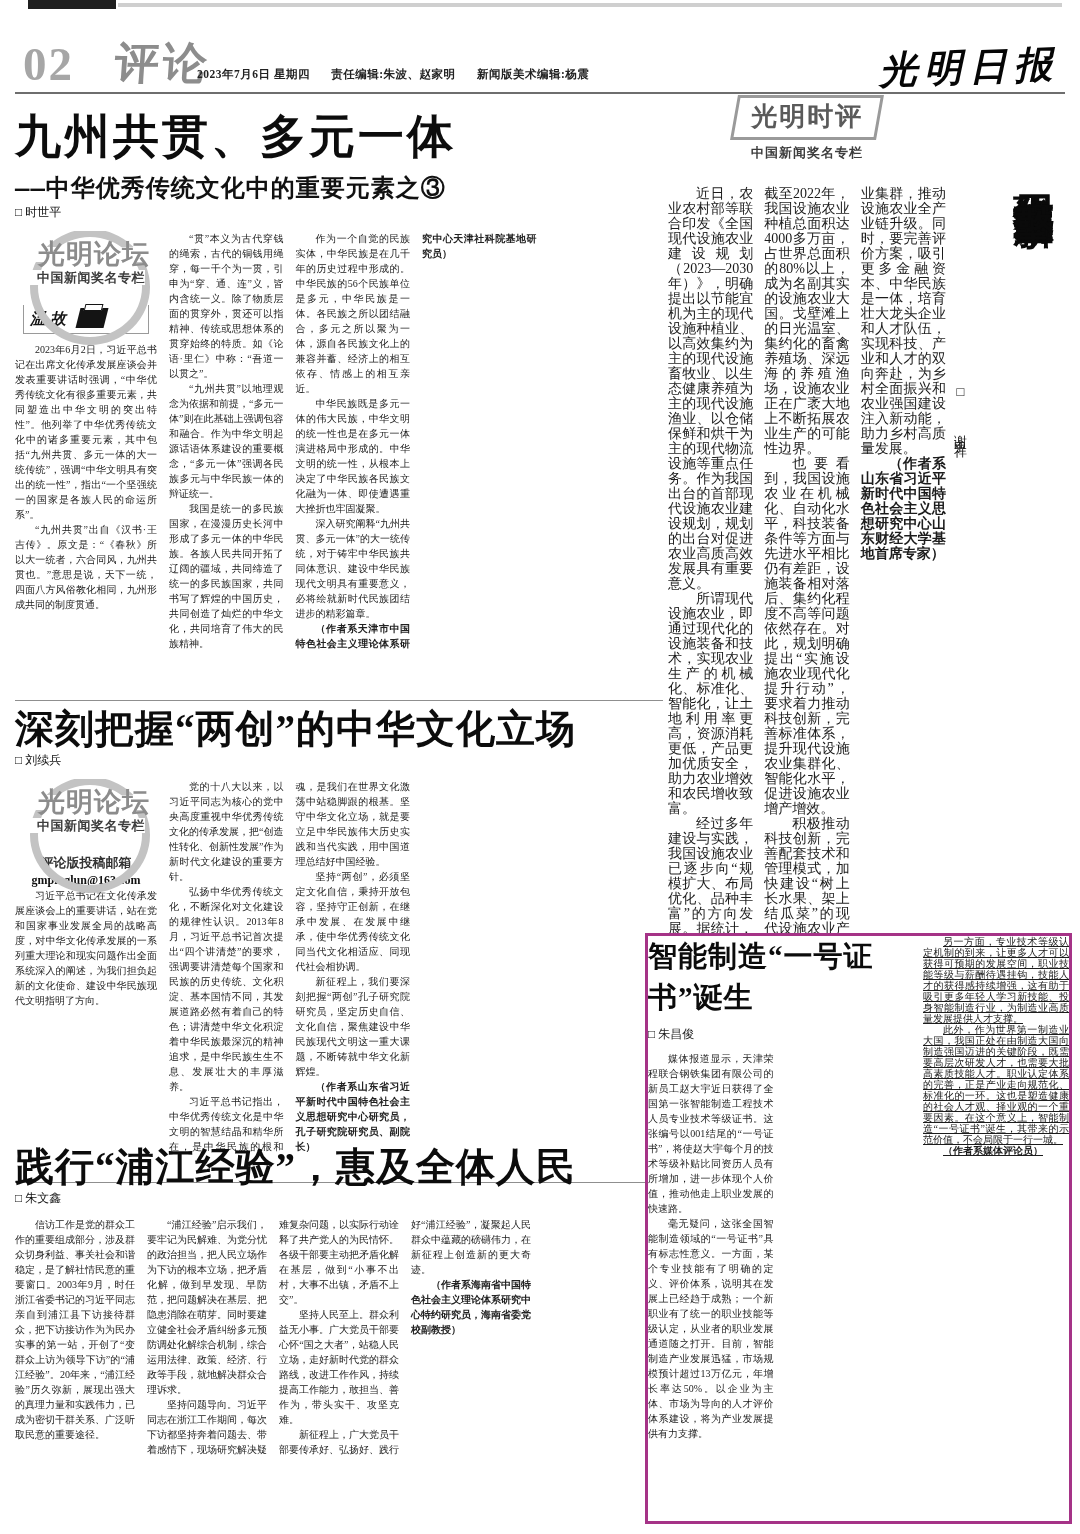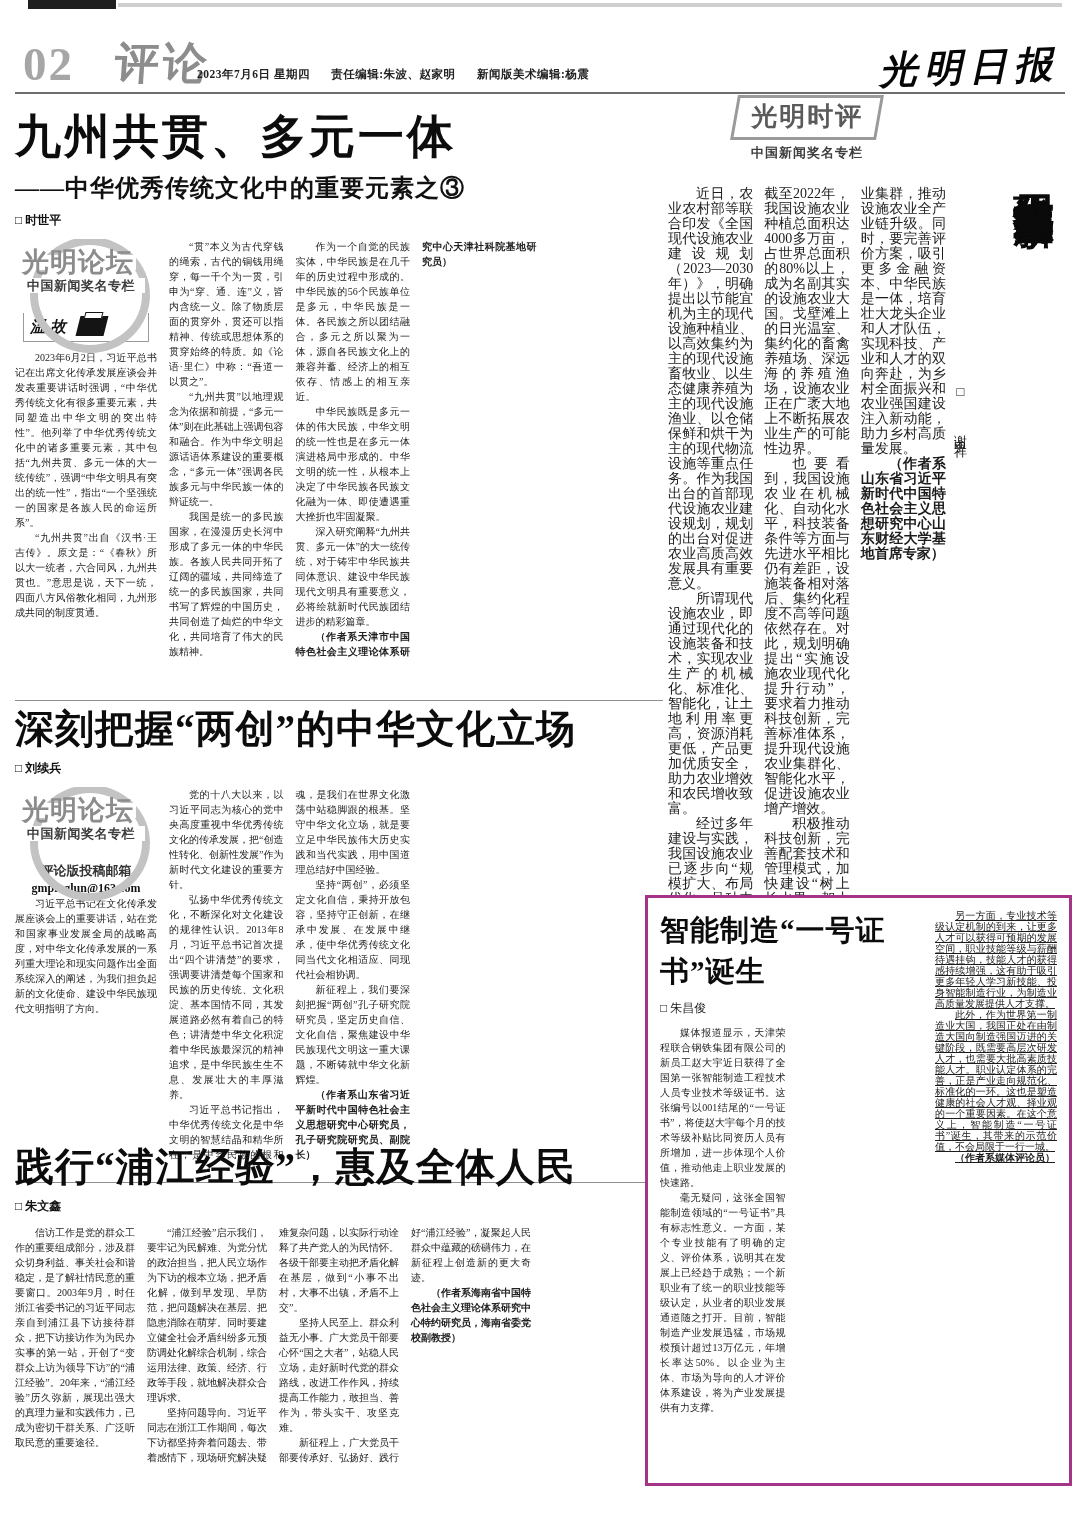--- a/index.html
+++ b/index.html
@@ -13,37 +13,37 @@
   .pagenum{position:absolute;left:8px;bottom:4px;font-size:47px;font-weight:700;color:#a6a6a6;letter-spacing:2px;line-height:1;}
   .section-name{position:absolute;left:100px;bottom:6px;font-size:44px;font-weight:900;color:#8d8d8d;letter-spacing:4px;line-height:1;transform:skewX(-4deg);}
   .dateline{position:absolute;left:182px;bottom:10px;font-size:11.5px;font-weight:700;color:#222;letter-spacing:.5px;white-space:nowrap;}
   .dateline span{margin-right:18px;}
   .masthead{position:absolute;right:6px;bottom:6px;font-size:38px;font-weight:700;font-style:italic;
             letter-spacing:7px;color:#060606;transform:rotate(-2deg);line-height:1;}
   
   p{margin:0;text-indent:2em;text-align:justify;}
   .body-txt{font-size:10px;line-height:15px;color:#222;}
   .attr{font-weight:700;}
-  .byline{font-size:12px;font-weight:700;color:#111;margin-top:8px;}
+  .byline{font-size:12px;font-weight:400;color:#111;}
   
   .hrule{position:absolute;left:15px;width:648px;border-top:1px solid #8f8f8f;}
   .hrule-1{top:700px;}
   .hrule-2{top:1182px;}
   
   .a1{position:absolute;left:15px;top:110px;width:648px;height:586px;}
   .a1 .title{font-size:46px;font-weight:900;letter-spacing:3px;line-height:54px;color:#0c0c0c;}
-  .a1 .subtitle{font-size:24px;font-weight:700;letter-spacing:1px;margin-top:8px;color:#111;}
+  .a1 .subtitle{font-size:24px;font-weight:700;letter-spacing:1px;margin-top:8px;color:#111;font-family:Liberation Mono, monospace;}
   .art-body{display:flex;gap:12px;margin-top:10px;overflow:hidden;}
   .a1 .art-body{height:446px;}
   .col-badge{width:142px;flex:none;overflow:hidden;}
   .flow{flex:1;column-gap:12px;overflow:hidden;column-fill:auto;height:100%;}
   .cols-4{column-count:4;}
   .cols-5{column-count:5;}
   
-  .badge-forum{position:relative;width:132px;margin:2px auto 0;text-align:left;padding:14px 0 10px;}
+  .badge-forum{position:relative;width:132px;margin:2px auto 0;text-align:right;padding:14px 0 10px;}
   .badge-forum .ring{position:absolute;left:10px;top:-4px;width:104px;height:100px;border:8px solid #c3c3c3;border-radius:50%;}
   .bf-title{position:relative;display:inline-block;background:#fff;padding:0 2px;font-size:27px;font-weight:900;color:#8c8c8c;letter-spacing:1px;}
   .bf-sub{position:relative;display:block;background:#fff;margin:3px auto 0;width:118px;font-size:13px;font-weight:900;color:#3d3d3d;letter-spacing:.5px;}
   
   .wengu{margin:10px auto 8px;width:112px;border:1px solid #9a9a9a;border-top:none;padding:3px 6px 5px;display:flex;align-items:center;gap:8px;}
   .wengu-label{font-size:16px;font-weight:900;font-style:italic;letter-spacing:4px;color:#141414;}
   .book-icon{width:28px;height:20px;background:#141414;transform:skewX(-14deg);position:relative;}
   .book-icon::before{content:"";position:absolute;left:4px;top:-4px;width:16px;height:5px;background:#fff;border:1px solid #141414;}
   
   .mailbox{margin-top:12px;text-align:center;}
@@ -60,22 +60,22 @@
   .right-col{position:absolute;left:668px;top:95px;width:278px;height:836px;}
   .badge-shiping{width:190px;margin:0 auto;text-align:center;}
   .bs-frame{display:inline-block;border:3px solid #9a9a9a;padding:1px 14px 3px;transform:skewX(-10deg);background:#fff;}
   .bs-title{display:inline-block;transform:skewX(10deg);font-size:26px;font-weight:900;color:#5a5a5a;letter-spacing:2px;}
   .bs-sub{font-size:13px;font-weight:900;color:#3d3d3d;margin-top:4px;letter-spacing:1px;}
   .sp-body{margin-top:24px;height:752px;column-count:3;column-gap:11px;column-fill:auto;overflow:hidden;font-size:14px;line-height:15px;}
   .vert-title{position:absolute;left:993px;top:163px;width:80px;height:568px;writing-mode:vertical-rl;text-orientation:upright;
               font-size:40px;font-weight:900;letter-spacing:1px;line-height:80px;color:#0a0a0a;}
   .vert-byline{position:absolute;left:951px;top:384px;writing-mode:vertical-rl;text-orientation:upright;font-size:13px;letter-spacing:5px;color:#111;}
   
-  .redbox{position:absolute;left:645px;top:895px;width:427px;height:591px;border:3px solid #a53387;box-sizing:border-box;
-          padding:12px;display:flex;gap:13px;background:#fff;}
+  .redbox{position:absolute;left:645px;top:933px;width:427px;height:591px;border:3px solid #a53387;box-sizing:border-box;
+          display:flex;gap:13px;background:#fff;}
   .rb-left{width:262px;flex:none;display:flex;flex-direction:column;}
   .rb-title{font-size:29px;font-weight:900;line-height:41px;letter-spacing:1px;color:#0b0b0b;}
   .rb-byline{font-size:12px;margin:8px 0 8px;}
   .rb-body{flex:1;column-count:2;column-gap:11px;column-fill:auto;overflow:hidden;font-size:10px;line-height:15px;}
   .rb-right{flex:1;overflow:hidden;font-size:10px;line-height:11px;text-decoration:underline;}
 </style>
 </head>
 <body>
 
 <div class="page">

